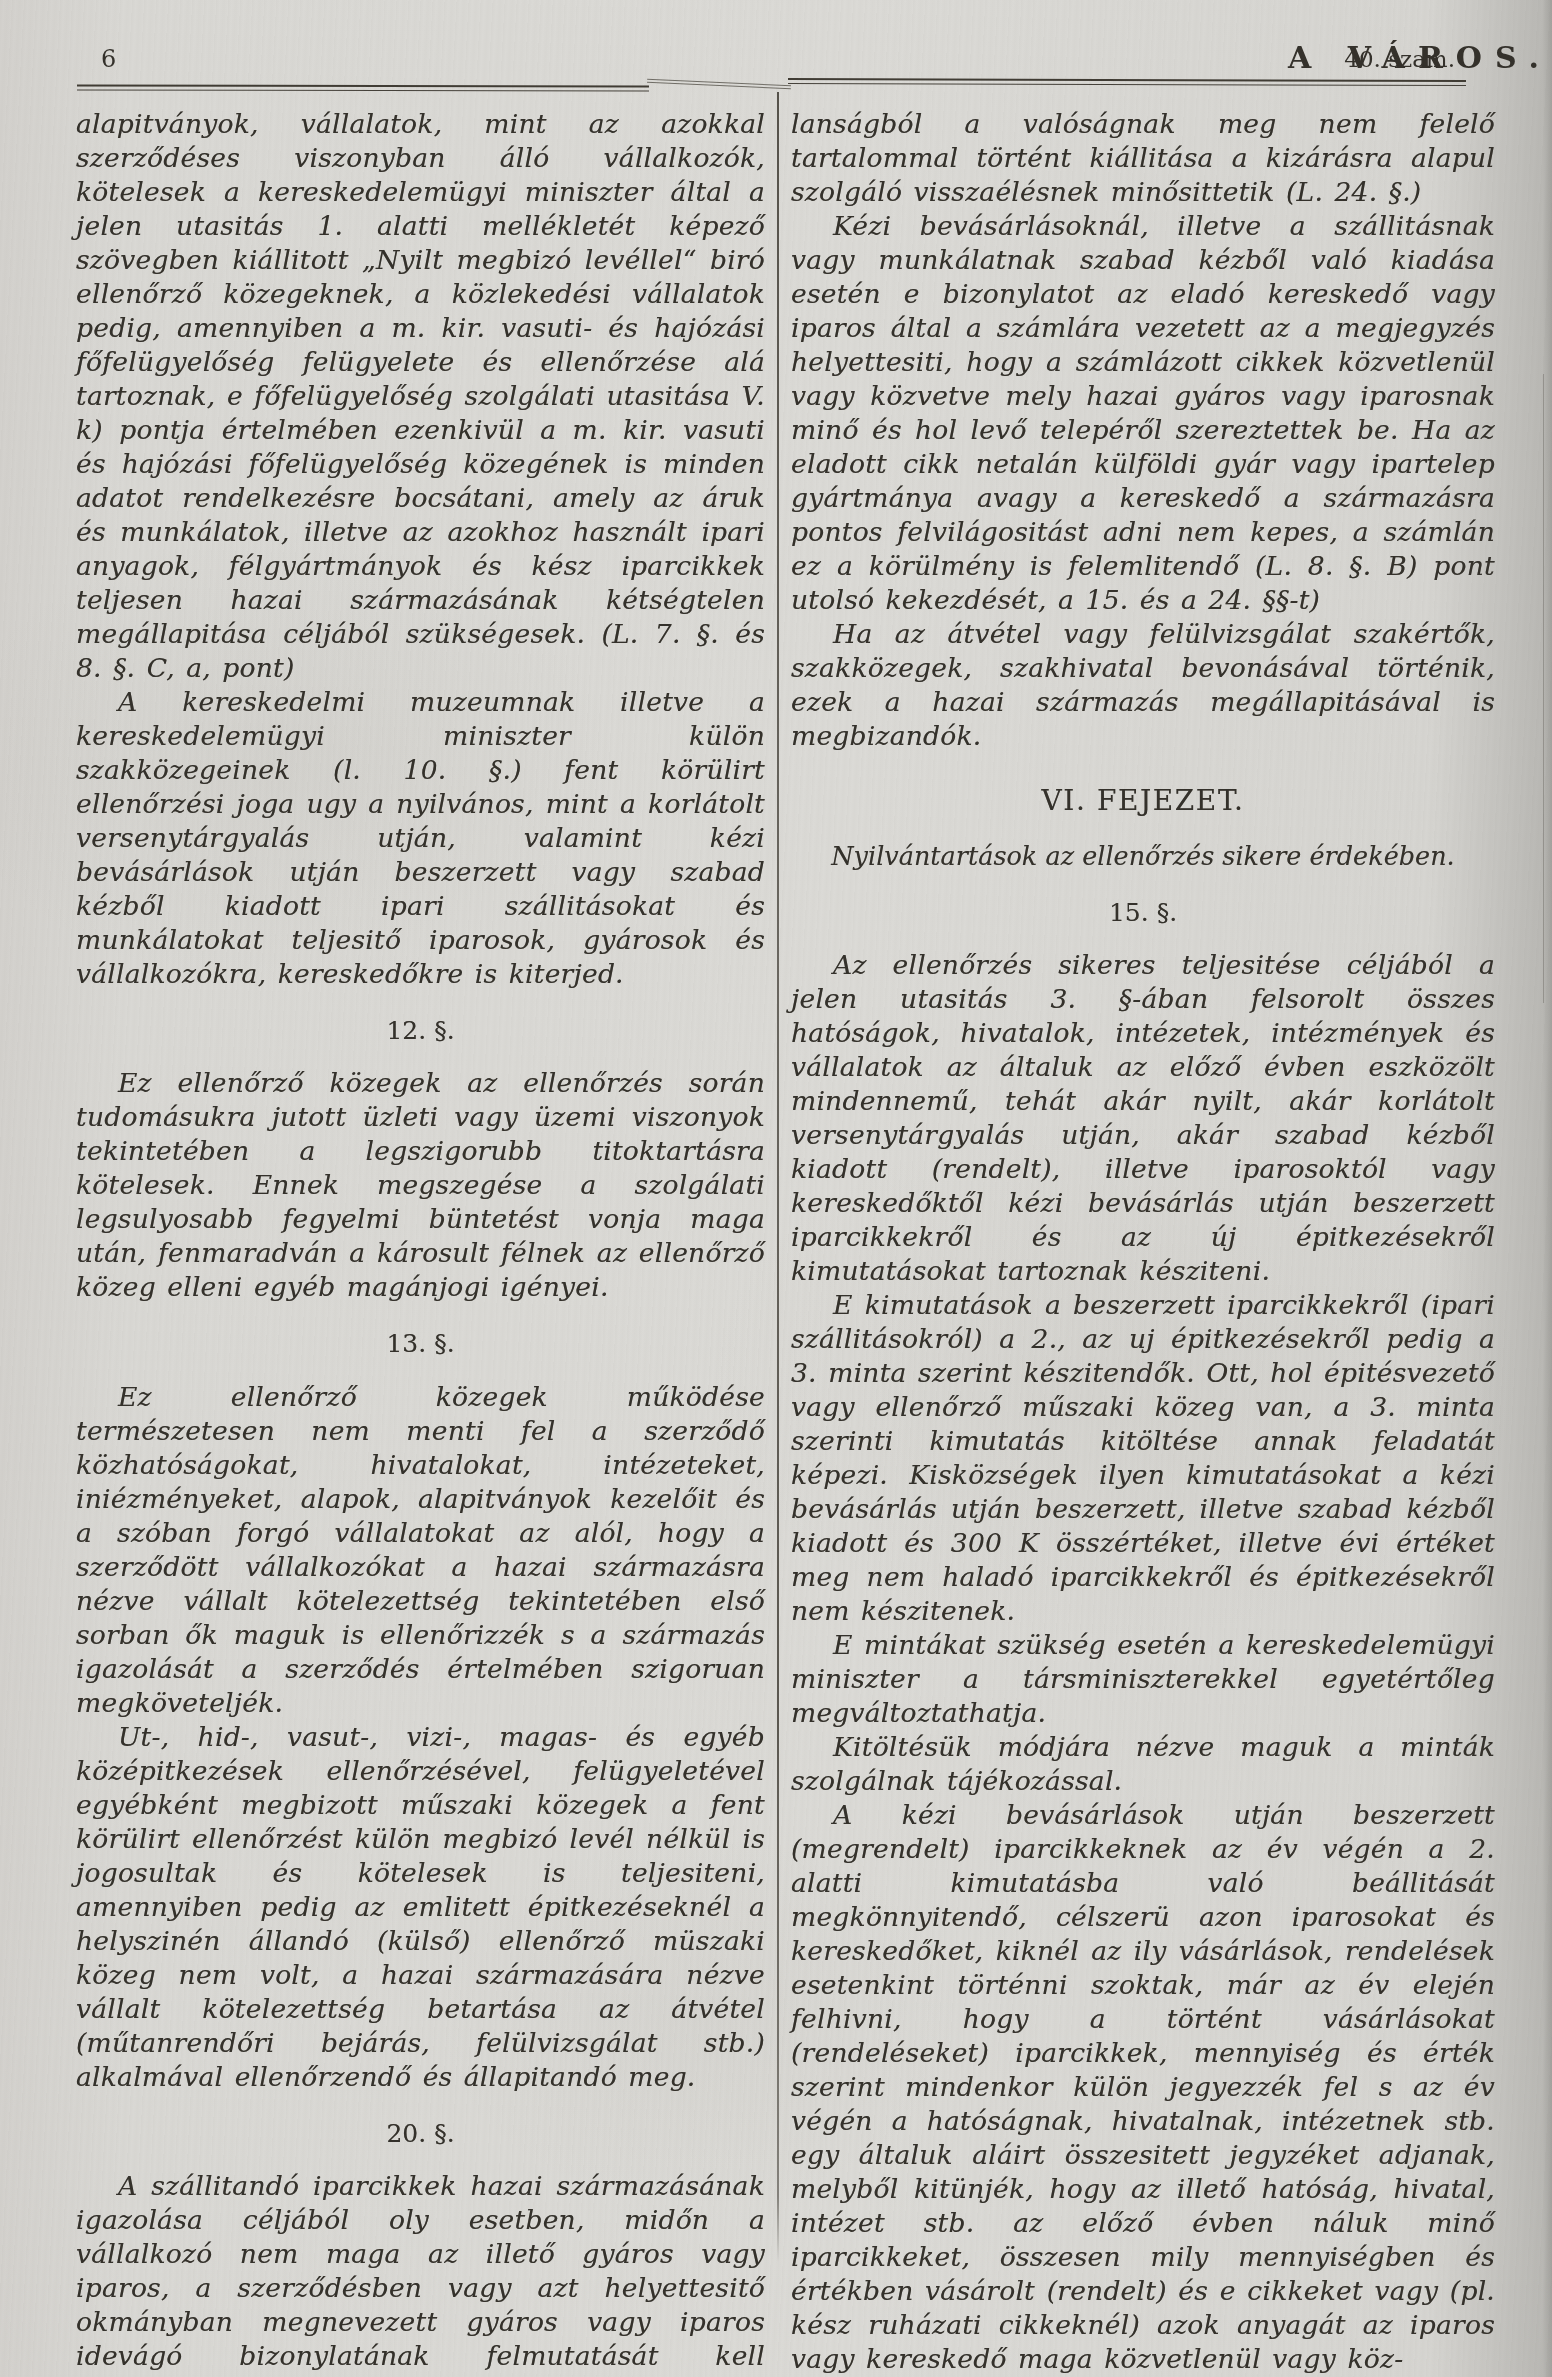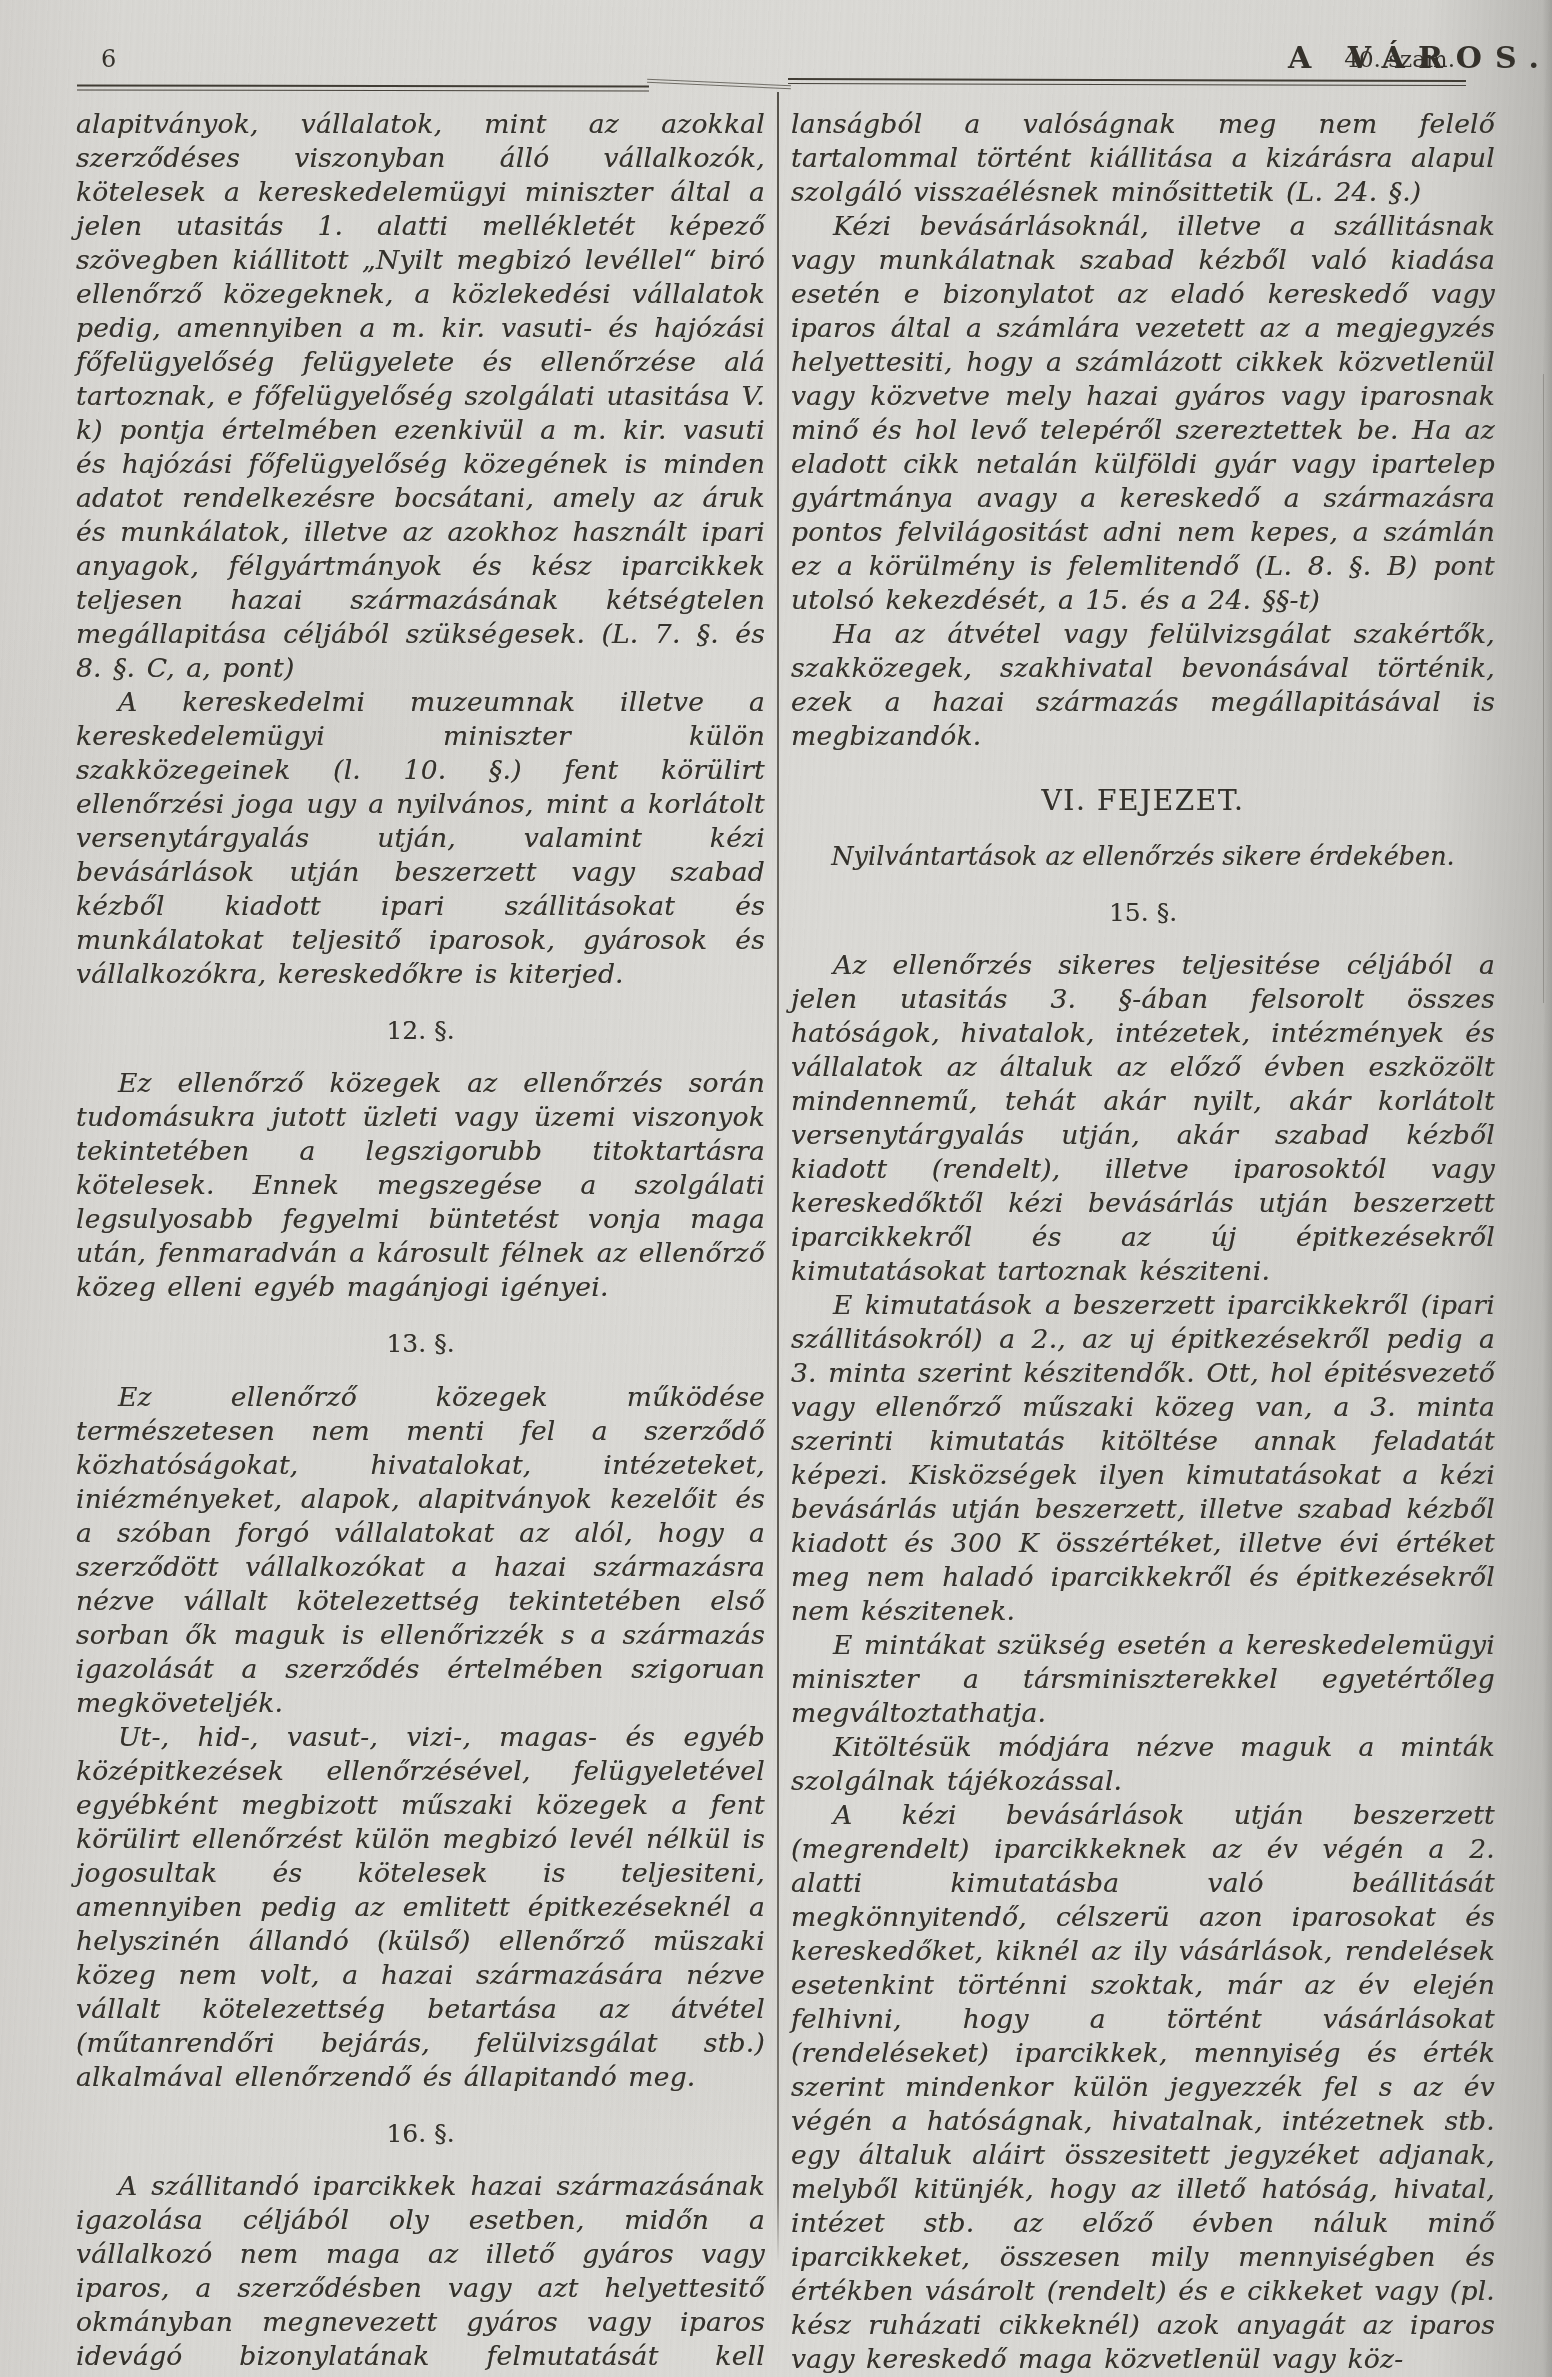--- a/index.html
+++ b/index.html
@@ -160,21 +160,21 @@
   <div class="edge-artifact"></div>
 
   <section class="col col-left">
     <p class="body">alapitványok, vállalatok, mint az azokkal szerződéses viszonyban álló vállalkozók, kötelesek a kereskedelemügyi miniszter által a jelen utasitás 1. alatti mellékletét képező szövegben kiállitott „Nyilt megbizó levéllel“ biró ellenőrző közegeknek, a közlekedési vállalatok pedig, amennyiben a m. kir. vasuti- és hajózási főfelügyelőség felügyelete és ellenőrzése alá tartoznak, e főfelügyelőség szolgálati utasitása V. k) pontja értelmében ezenkivül a m. kir. vasuti és hajózási főfelügyelőség közegének is minden adatot rendelkezésre bocsátani, amely az áruk és munkálatok, illetve az azokhoz használt ipari anyagok, félgyártmányok és kész iparcikkek teljesen hazai származásának kétségtelen megállapitása céljából szükségesek. (L. 7. §. és 8. §. C, a, pont)</p>
     <p class="body ind">A kereskedelmi muzeumnak illetve a kereskedelemügyi miniszter külön szakközegeinek (l. 10. §.) fent körülirt ellenőrzési joga ugy a nyilvános, mint a korlátolt versenytárgyalás utján, valamint kézi bevásárlások utján beszerzett vagy szabad kézből kiadott ipari szállitásokat és munkálatokat teljesitő iparosok, gyárosok és vállalkozókra, kereskedőkre is kiterjed.</p>
     <h3 class="sec">12. §.</h3>
     <p class="body ind">Ez ellenőrző közegek az ellenőrzés során tudomásukra jutott üzleti vagy üzemi viszonyok tekintetében a legszigorubb titoktartásra kötelesek. Ennek megszegése a szolgálati legsulyosabb fegyelmi büntetést vonja maga után, fenmaradván a károsult félnek az ellenőrző közeg elleni egyéb magánjogi igényei.</p>
     <h3 class="sec">13. §.</h3>
     <p class="body ind">Ez ellenőrző közegek működése természetesen nem menti fel a szerződő közhatóságokat, hivatalokat, intézeteket, iniézményeket, alapok, alapitványok kezelőit és a szóban forgó vállalatokat az alól, hogy a szerződött vállalkozókat a hazai származásra nézve vállalt kötelezettség tekintetében első sorban ők maguk is ellenőrizzék s a származás igazolását a szerződés értelmében szigoruan megköveteljék.</p>
     <p class="body ind">Ut-, hid-, vasut-, vizi-, magas- és egyéb középitkezések ellenőrzésével, felügyeletével egyébként megbizott műszaki közegek a fent körülirt ellenőrzést külön megbizó levél nélkül is jogosultak és kötelesek is teljesiteni, amennyiben pedig az emlitett épitkezéseknél a helyszinén állandó (külső) ellenőrző müszaki közeg nem volt, a hazai származására nézve vállalt kötelezettség betartása az átvétel (műtanrendőri bejárás, felülvizsgálat stb.) alkalmával ellenőrzendő és állapitandó meg.</p>
-    <h3 class="sec">16. §.</h3>
+    <h3 class="sec">20. §.</h3>
     <p class="body ind">A szállitandó iparcikkek hazai származásának igazolása céljából oly esetben, midőn a vállalkozó nem maga az illető gyáros vagy iparos, a szerződésben vagy azt helyettesitő okmányban megnevezett gyáros vagy iparos idevágó bizonylatának felmutatását kell megkövetelni.</p>
 
   </section>
 
   <section class="col col-right">
     <p class="body">lanságból a valóságnak meg nem felelő tartalommal történt kiállitása a kizárásra alapul szolgáló visszaélésnek minősittetik (L. 24. §.)</p>
     <p class="body ind">Kézi bevásárlásoknál, illetve a szállitásnak vagy munkálatnak szabad kézből való kiadása esetén e bizonylatot az eladó kereskedő vagy iparos által a számlára vezetett az a megjegyzés helyettesiti, hogy a számlázott cikkek közvetlenül vagy közvetve mely hazai gyáros vagy iparosnak minő és hol levő telepéről szereztettek be. Ha az eladott cikk netalán külföldi gyár vagy ipartelep gyártmánya avagy a kereskedő a származásra pontos felvilágositást adni nem kepes, a számlán ez a körülmény is felemlitendő (L. 8. §. B) pont utolsó kekezdését, a 15. és a 24. §§-t)</p>
     <p class="body ind">Ha az átvétel vagy felülvizsgálat szakértők, szakközegek, szakhivatal bevonásával történik, ezek a hazai származás megállapitásával is megbizandók.</p>
     <h2 class="chapter">VI. FEJEZET.</h2>
     <h4 class="subtitle">Nyilvántartások az ellenőrzés sikere érdekében.</h4>

